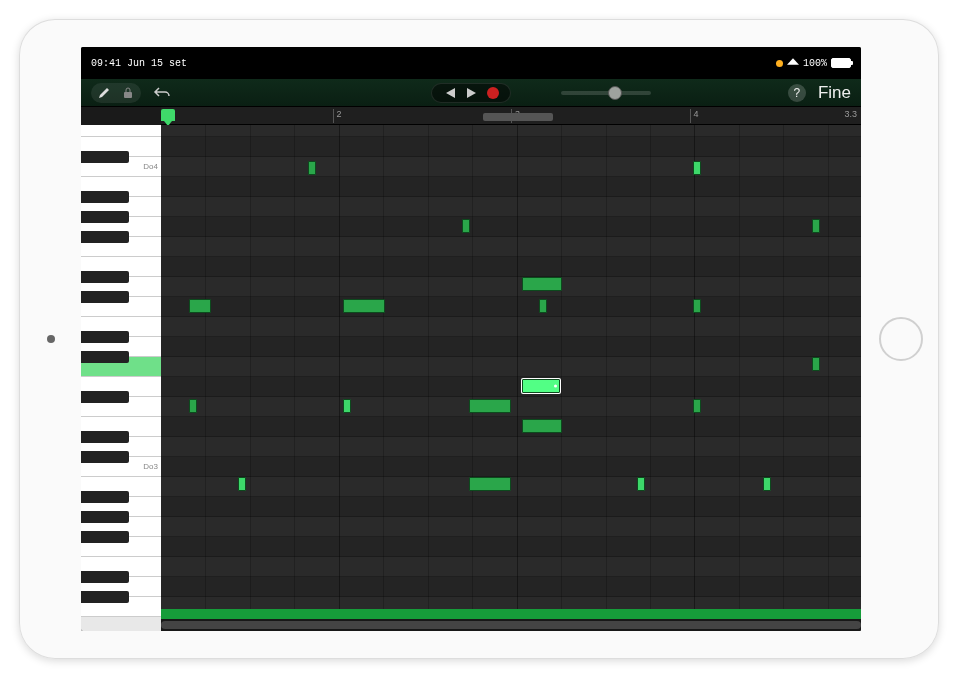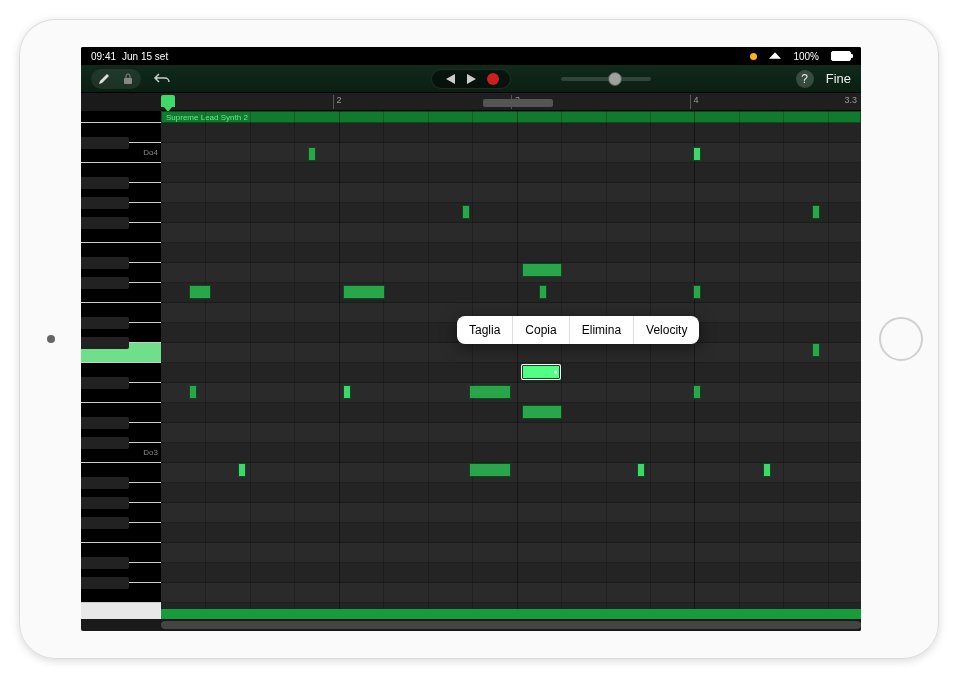--- a/index.html
+++ b/index.html
@@ -47,31 +47,32 @@
   position: absolute;
   left: 62px;
   top: 28px;
   right: 78px;
   bottom: 28px;
   background: #1a1a1a;
   overflow: hidden;
   border-radius: 2px;
 }
 .status-bar {
-  height: 18px;
+  height: 32px;
   background: #000;
   color: #fff;
   display: flex;
   align-items: center;
   font-size: 10px;
   padding: 0 10px;
   justify-content: space-between;
+  font-family: Liberation Mono, monospace;
 }
 .status-left { display: flex; gap: 6px; }
-.status-right { display: flex; gap: 12px; align-items: center; }
+.status-right { display: flex; gap: 4px; align-items: center; }
 .battery-icon {
   width: 20px;
   height: 10px;
   border: 1px solid #fff;
   border-radius: 2px;
   position: relative;
   background: #fff;
 }
 .battery-icon::after {
   content: '';
@@ -166,21 +167,21 @@
   gap: 12px;
   color: #eee;
 }
 .help-icon {
   width: 18px; height: 18px;
   border-radius: 50%;
   background: rgba(255,255,255,0.18);
   display: flex; align-items: center; justify-content: center;
   font-size: 12px;
 }
-.done-btn { font-size: 13px; }
+.done-btn { font-size: 17px; }
 .timeline-ruler {
   height: 18px;
   background: #1f1f1f;
   position: relative;
   margin-left: 80px;
   border-bottom: 1px solid #000;
   font-size: 9px;
   color: #999;
 }
 .playhead-marker {
@@ -226,21 +227,21 @@
   height: calc(100% - 64px - 12px);
 }
 .piano {
   width: 80px;
   background: #e8e8e8;
   position: relative;
 }
 .white-key {
   height: 20px;
   border-bottom: 1px solid #ccc;
-  background: #000000;
+  background: #ffffff;
   position:relative;
   font-size:8px;
   color:#888;
   text-align:right;
   padding-right:3px;
   line-height:20px;
 }
 .white-key.highlighted { background: #6fe089; }
 .black-key {
   position: absolute;
@@ -467,21 +468,20 @@
         <div class="black-key" style="top:306px"></div>
         <div class="black-key" style="top:326px"></div>
         <div class="black-key" style="top:366px"></div>
         <div class="black-key" style="top:386px"></div>
         <div class="black-key" style="top:406px"></div>
         <div class="black-key" style="top:446px"></div>
         <div class="black-key" style="top:466px"></div>
       </div>
 
       <div class="grid">
-        <div class="region-header"><span>Supreme Lead Synth 2</span></div>
 
         <div id="grid-rows">
             <div class="grid-row" style="height: 12px;"></div>
             <div class="grid-row dark"></div>
             <div class="grid-row"></div>
             <div class="grid-row dark"></div>
             <div class="grid-row"></div>
             <div class="grid-row dark"></div>
             <div class="grid-row"></div>
             <div class="grid-row dark"></div>
@@ -537,26 +537,20 @@
             <div class="note bright" style="left: 26%; top: 274px; width: 1.2%;"></div>
             <div class="note" style="left: 44%; top: 274px; width: 6%;"></div>
             <div class="note" style="left: 76%; top: 274px; width: 1.2%;"></div>
             <div class="note" style="left: 51.5%; top: 294px; width: 5.8%;"></div>
             <div class="note bright" style="left: 11%; top: 352px; width: 1.2%;"></div>
             <div class="note" style="left: 44%; top: 352px; width: 6%;"></div>
             <div class="note bright" style="left: 68%; top: 352px; width: 1.2%;"></div>
             <div class="note bright" style="left: 86%; top: 352px; width: 1.2%;"></div>
           </div>
 
-        <div class="context-menu" style="left:296px;top:205px">
-          <span>Taglia</span>
-          <span>Copia</span>
-          <span>Elimina</span>
-          <span>Velocity</span>
-        </div>
       </div>
 
     </div>
 
     <div class="green-strip" style="bottom:12px"></div>
 
     <div class="bottom-scroll">
       <div class="thumb" style="left:0;width:100%"></div>
     </div>
 

